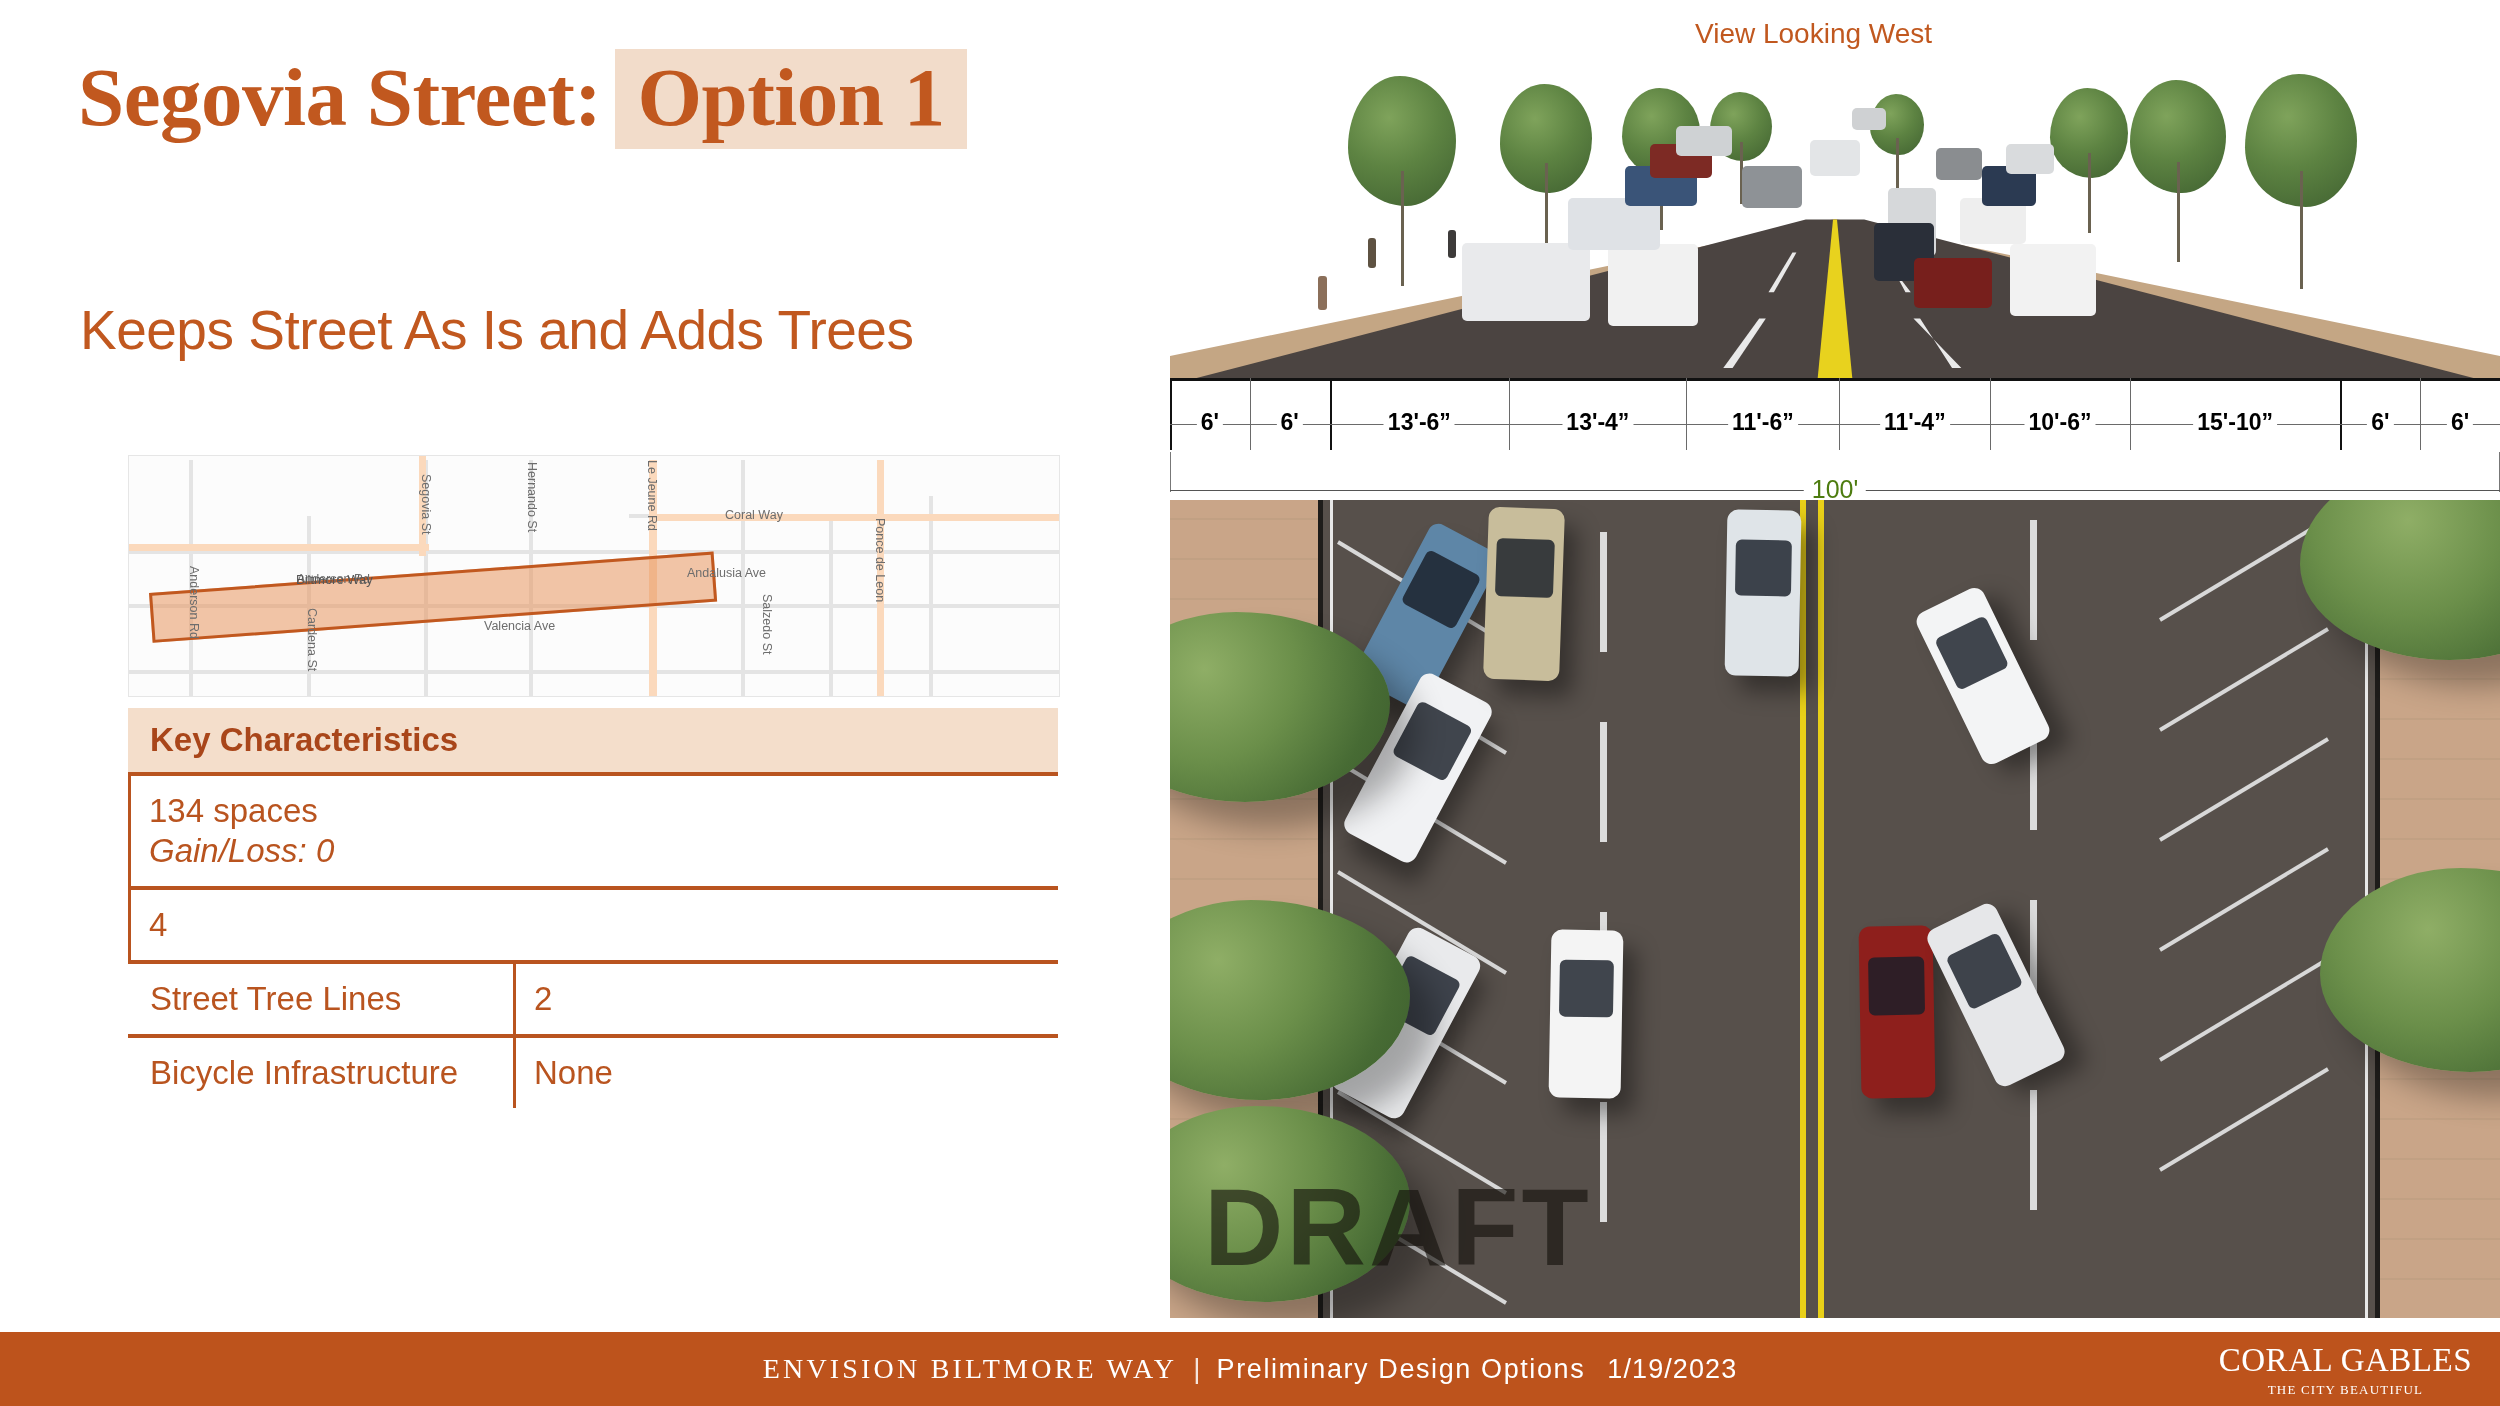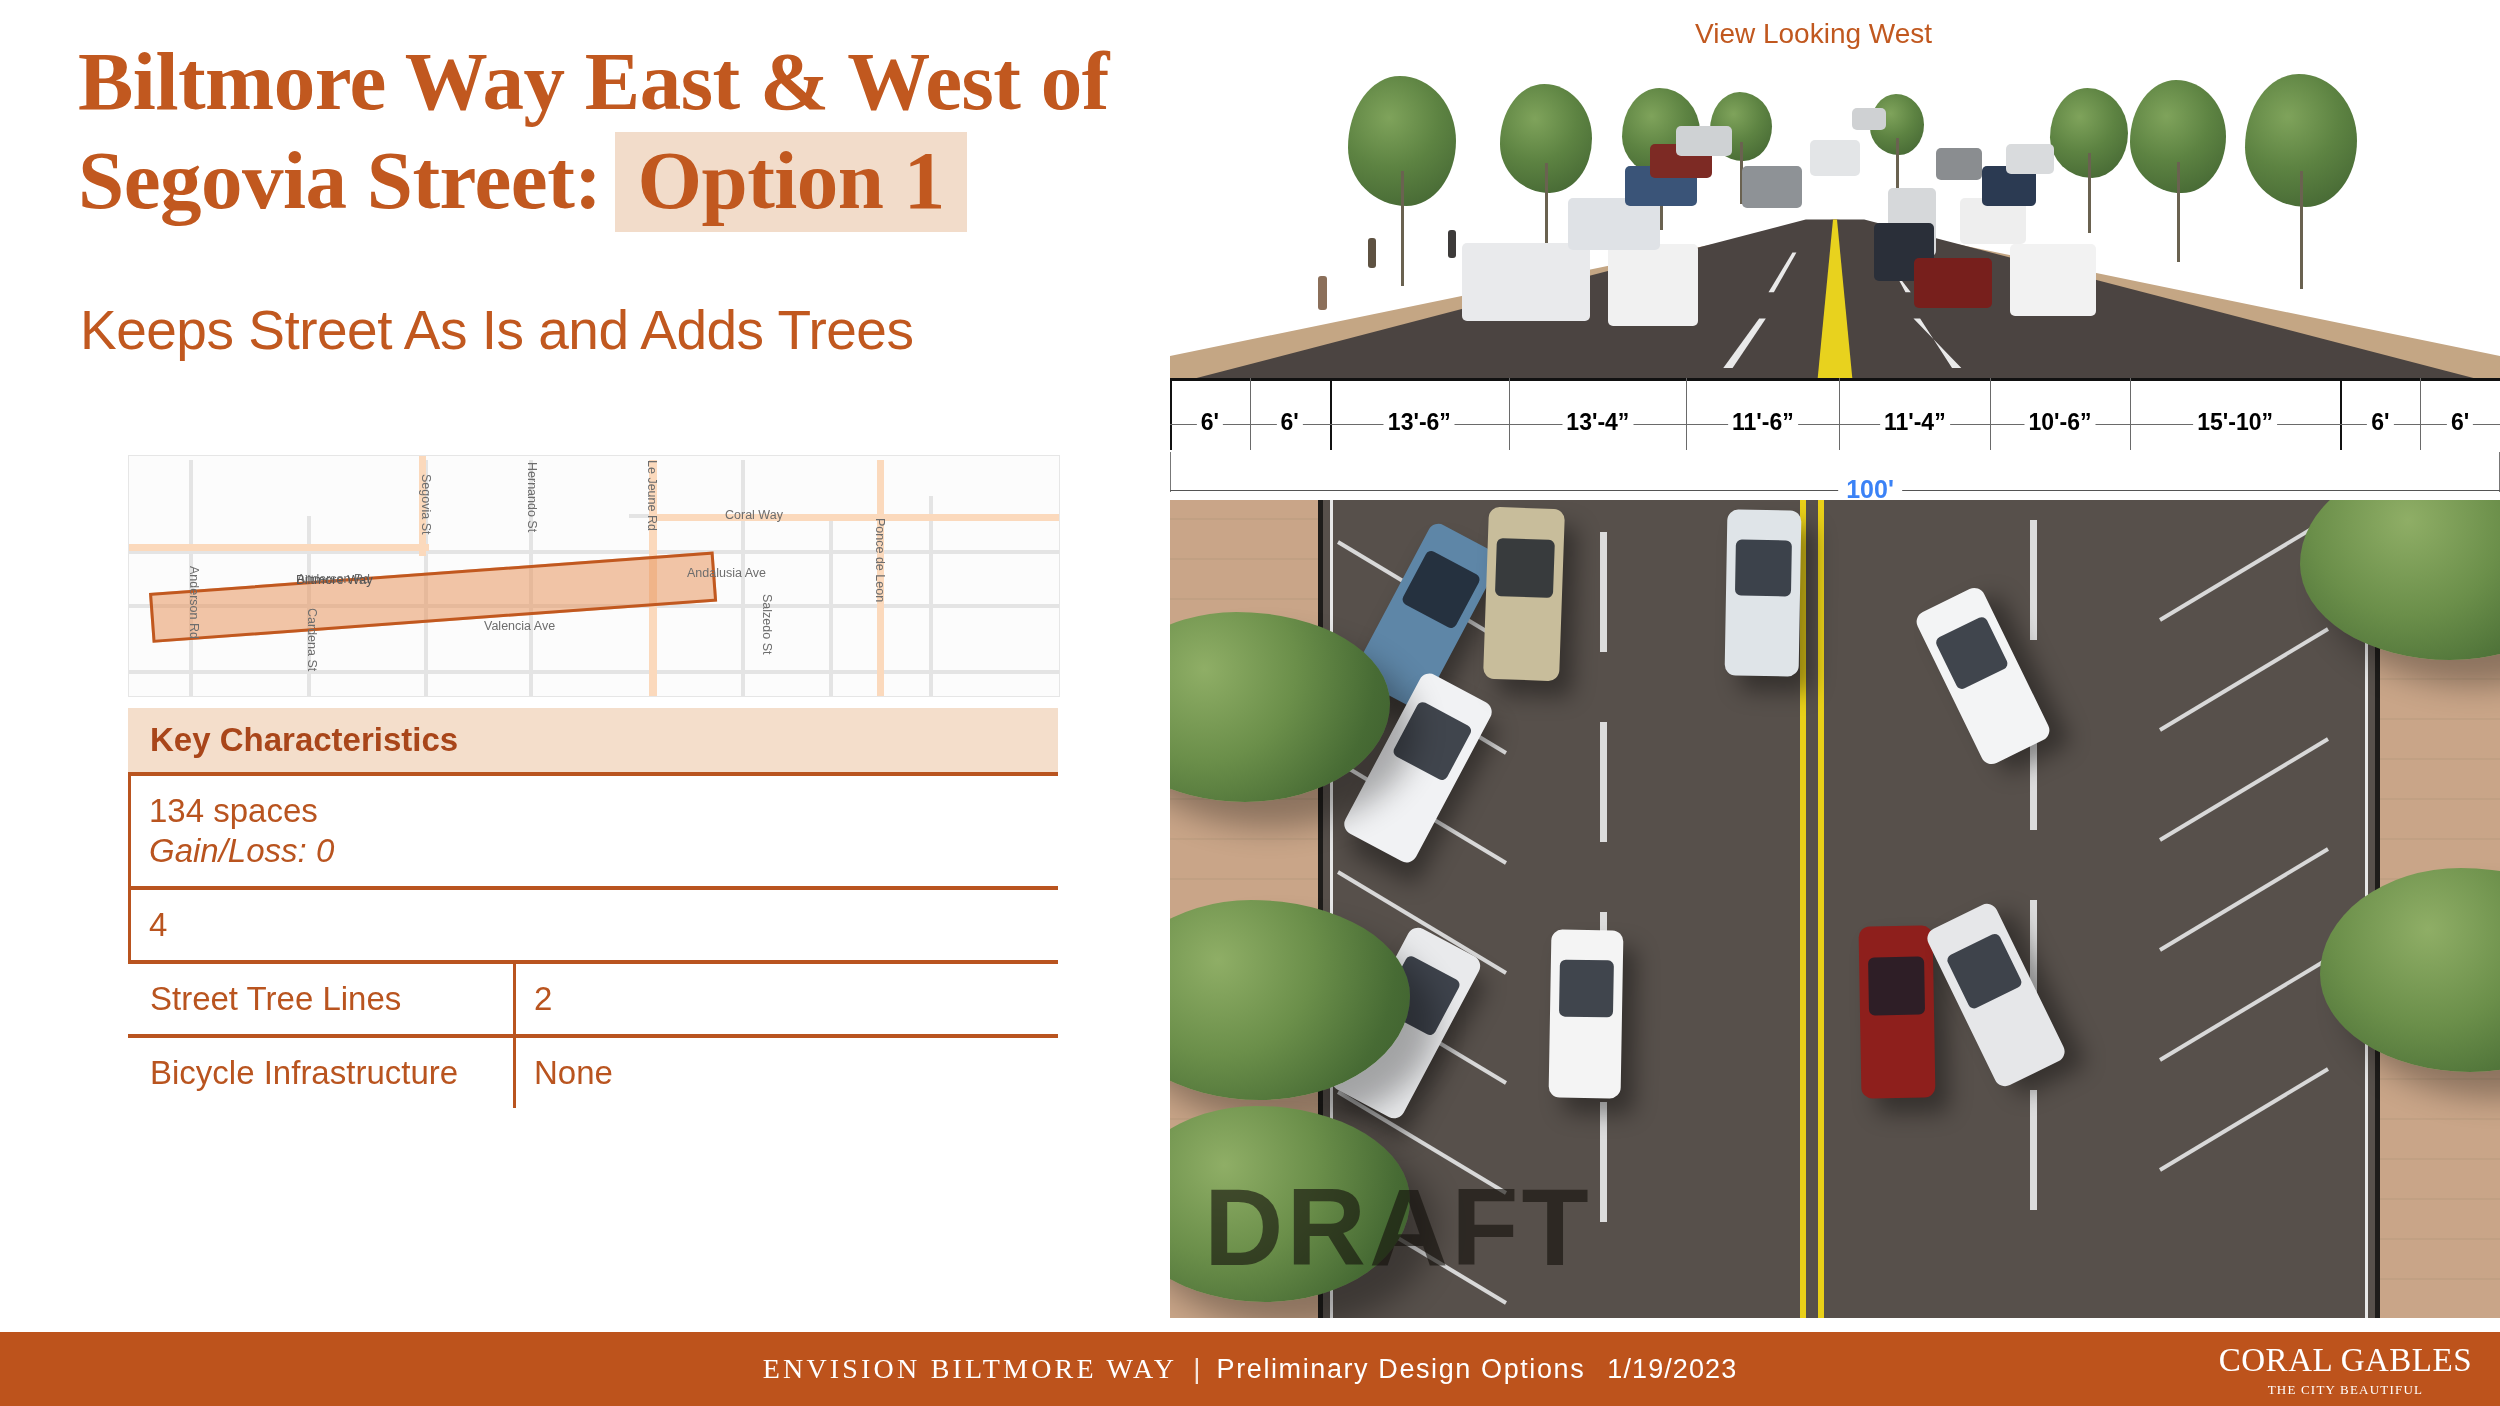--- a/index.html
+++ b/index.html
@@ -68,21 +68,21 @@
             border-top:3px solid #111;}
   .dtick{position:absolute;top:0;width:1px;height:72px;background:#6a6a6a;}
   .dtick.heavy{background:#111;width:2px;}
   .drule{position:absolute;top:46px;height:1px;background:#6a6a6a;}
   .dlab{position:absolute;top:31px;font-size:23px;font-weight:700;color:#000;
         background:#fff;padding:0 4px;transform:translateX(-50%);white-space:nowrap;}
   #total-line{position:absolute;left:0;top:112px;width:100%;height:1px;background:#555;}
   #total-tick-l{position:absolute;left:0;top:74px;width:1px;height:40px;background:#777;}
   #total-tick-r{position:absolute;right:0;top:74px;width:1px;height:40px;background:#777;}
   #total-lab{position:absolute;left:50%;top:97px;transform:translateX(-50%);
-             font-size:25px;font-weight:700;color:#3b82f6;background:#fff;padding:0 8px;margin-left:35px;}
+             font-size:25px;font-weight:400;color:#4d7c0f;background:#fff;padding:0 8px;}
 
   
   #aerial{position:absolute;left:1170px;top:500px;width:1330px;height:818px;
           overflow:hidden;background:#57504B;padding-left:36px;}
   .a-walk{position:absolute;top:0;height:100%;
           background:repeating-linear-gradient(0deg,#C9A588 0px,#C9A588 38px,#C1A083 38px,#C1A083 40px),
                      repeating-linear-gradient(90deg,#C9A588 0px,#C9A588 38px,#C1A083 38px,#C1A083 40px);}
   .a-asph{position:absolute;top:0;height:100%;background:#57504B;}
   .a-edge{position:absolute;top:0;width:3px;height:100%;background:#e8e8e8;}
   .a-curb{position:absolute;top:0;width:5px;height:100%;background:#1e1c1a;}
@@ -109,21 +109,20 @@
   #ft-c{font-size:27px;letter-spacing:1.1px;margin-left:22px;}
   #logo{position:absolute;right:28px;top:12px;text-align:center;color:#fff;
         font-family:"Liberation Serif", serif;}
   #logo-main{font-size:33px;letter-spacing:.5px;line-height:1;}
   #logo-sub{font-size:13px;letter-spacing:1.2px;margin-top:5px;}
 </style>
 </head>
 <body>
 
 <div id="title-block">
-  <div class="title-line">Biltmore Way East &amp; West of</div>
   <div class="title-line l2">
     <span>Segovia Street:</span><span class="opt-hl">Option 1</span>
   </div>
 </div>
 <div id="subtitle">Keeps Street As Is and Adds Trees</div>
 
 <div id="map-inset">
 
   <div class="mroad" style="left:0;top:148px;width:930px;height:4px;"></div>
   <div class="mroad" style="left:0;top:214px;width:930px;height:4px;"></div>

